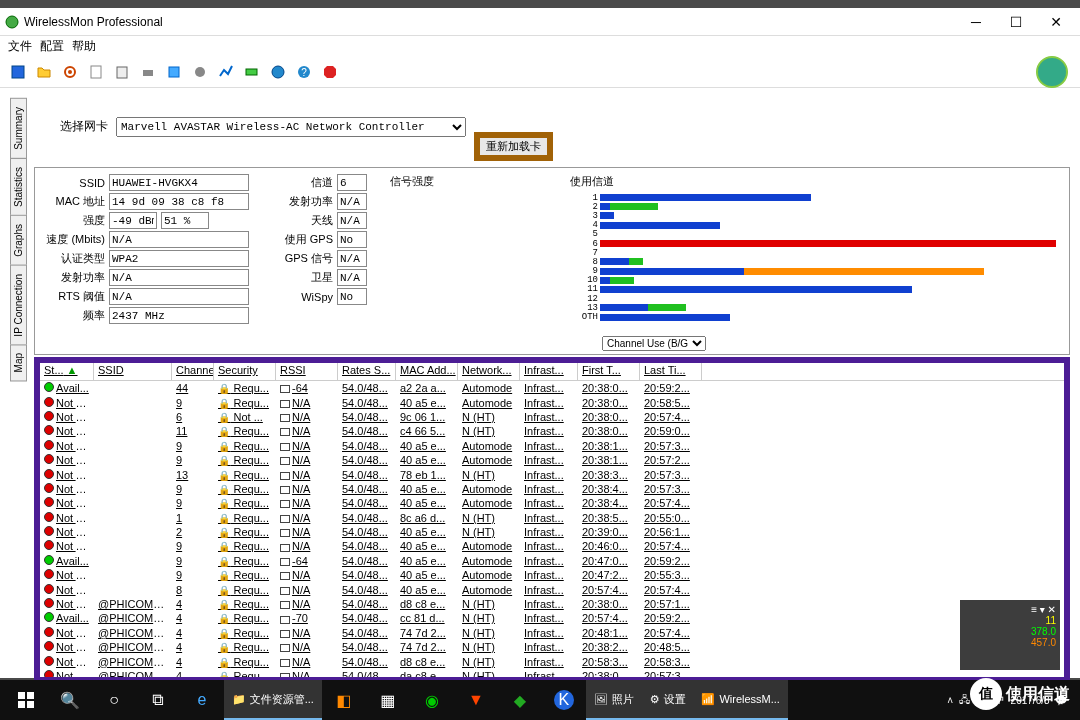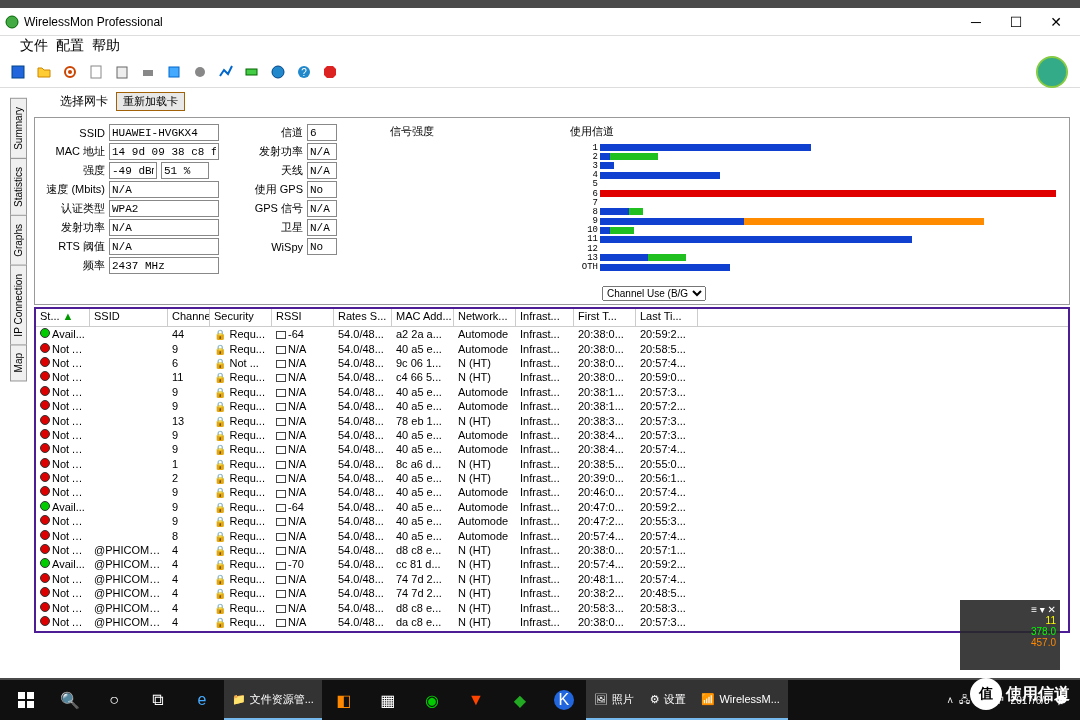--- a/index.html
+++ b/index.html
@@ -2,44 +2,44 @@
 <html><head>
 <meta charset="utf-8">
 <style>
 * { box-sizing: border-box; margin: 0; padding: 0; font-family: "Segoe UI", Tahoma, sans-serif; }
 body { background: #4a4a4a; width: 1080px; height: 720px; overflow: hidden; position: relative; }
 .window { background: #fff; width: 1080px; height: 670px; position: absolute; top: 8px; }
 .titlebar { height: 28px; background: #fff; border-bottom: 1px solid #ddd; display: flex; align-items: center; padding: 0 4px; font-size: 12px; }
 .titlebar .icon { width: 16px; height: 16px; margin-right: 4px; }
 .titlebar .spacer { flex: 1; }
 .win-btn { width: 40px; height: 28px; display: flex; align-items: center; justify-content: center; font-size: 14px; }
-.menubar { height: 20px; display: flex; align-items: center; padding: 0 20px; font-size: 14px; gap: 8px; }
+.menubar { height: 20px; display: flex; align-items: center; padding: 0 8px; font-size: 12px; gap: 8px; }
 .toolbar { height: 32px; display: flex; align-items: center; padding: 4px 8px; gap: 6px; border-bottom: 1px solid #ddd; }
 .tool-btn { width: 20px; height: 20px; display: flex; align-items: center; justify-content: center; }
 .adapter-row { display: flex; align-items: center; padding: 4px 60px; gap: 8px; font-size: 12px; }
 .adapter-row select { flex: 0 0 350px; font-family: "Courier New", monospace; font-size: 11px; height: 20px; }
-.adapter-row button { font-size: 11px; padding: 1px 6px; font-family: "Courier New", monospace; border: 1px solid #a16207; background: #e8e8e8; }
+.adapter-row button { font-size: 11px; padding: 1px 6px; font-family: "Courier New", monospace; border: 6px solid #a16207; background: #e8e8e8; margin-top: 40px; }
 .main-frame { border: 1px solid #999; margin: 2px 10px 2px 34px; padding: 6px; background: #fff; position: relative; height: 188px; }
 .side-tabs { position: absolute; left: 10px; top: 90px; width: 22px; }
 .side-tab { writing-mode: vertical-rl; transform: rotate(180deg); font-size: 10px; padding: 8px 2px; border: 1px solid #999; background: #f0f0f0; margin-bottom: -1px; text-align: center; }
 .info-grid { display: flex; gap: 20px; }
 .info-col { display: flex; flex-direction: column; gap: 2px; }
 .info-row { display: flex; align-items: center; gap: 4px; font-size: 11px; }
 .info-row label { width: 64px; text-align: right; font-size: 11px; }
 .info-row input { font-family: "Courier New", monospace; font-size: 11px; padding: 1px 2px; border: 1px solid #888; height: 17px; }
-.w120 { width: 110px; } .w50 { width: 48px; } .w30 { width: 30px; }
+.w120 { width: 140px; } .w50 { width: 48px; } .w30 { width: 30px; }
 .charts { position: absolute; top: 6px; left: 355px; right: 6px; display: flex; gap: 10px; }
 .chart { flex: 1; }
 .chart-title { font-size: 11px; margin-bottom: 4px; }
 .bars { position: relative; height: 140px; }
 .bar-row { display: flex; align-items: center; height: 9.2px; }
 .bar-label { width: 30px; text-align: right; font-size: 9px; padding-right: 2px; font-family: "Courier New", monospace; }
 .bar { height: 7px; }
 .ch-select { font-size: 10px; margin-top: 2px; margin-left: 32px; }
-.table-wrap { border: 2px solid #4c1d95; margin: 0 10px 0 34px; height: 326px; overflow: hidden; position: relative; }
+.table-wrap { border: 6px solid #4c1d95; margin: 0 10px 0 34px; height: 326px; overflow: hidden; position: relative; text-decoration: underline; }
 .table-head { display: flex; background: #fff; border-bottom: 1px solid #ccc; font-size: 11px; height: 18px; }
 .th { padding: 1px 4px; border-right: 1px solid #ccc; overflow: hidden; white-space: nowrap; }
 .table-body { overflow-y: scroll; height: 308px; }
 .tr { display: flex; font-size: 11px; font-family: "Courier New", monospace; height: 14.4px; align-items: center; }
 .td { padding: 0 4px; overflow: hidden; white-space: nowrap; text-overflow: ellipsis; }
 .status-dot { width: 10px; height: 10px; border-radius: 50%; display: inline-block; border: 1px solid #333; margin-right: 2px; }
 .dot-g { background: #0c0; } .dot-r { background: #d00; }
 .lock { color: #c90; font-size: 10px; }
 .rssi-bar { display: inline-block; width: 10px; height: 8px; border: 1px solid #444; margin-right: 2px; vertical-align: middle; }
 .statusbar { position: absolute; bottom: 0; left: 0; right: 0; height: 20px; background: #f0f0f0; border-top: 1px solid #ccc; font-size: 11px; padding: 2px 8px; }
@@ -142,20 +142,21 @@
           <polygon points="5,2 11,2 14,5 14,11 11,14 5,14 2,11 2,5" fill="#d22"></polygon>
         </svg>
       </div>
     <svg class="globe" viewBox="0 0 40 40">
         <circle cx="20" cy="20" r="15" fill="#3a8" stroke="#064"></circle>
         <circle cx="20" cy="20" r="15" fill="none" stroke="#8c4" stroke-width="2"></circle>
       </svg>
   </div>
   <div class="adapter-row">
     <label>选择网卡</label>
+    <select><option>Marvell AVASTAR Wireless-AC Network Controller</option></select>
     <button>重新加载卡</button>
   </div>
 
   <div class="side-tabs">
     <div class="side-tab">Summary</div>
     <div class="side-tab">Statistics</div>
     <div class="side-tab">Graphs</div>
     <div class="side-tab">IP Connection</div>
     <div class="side-tab">Map</div>
   </div>

